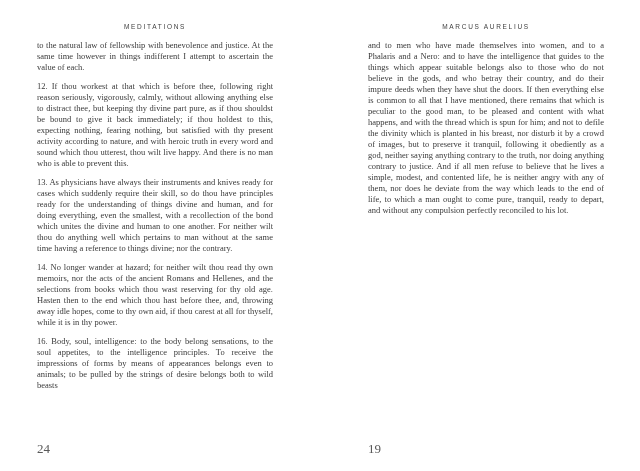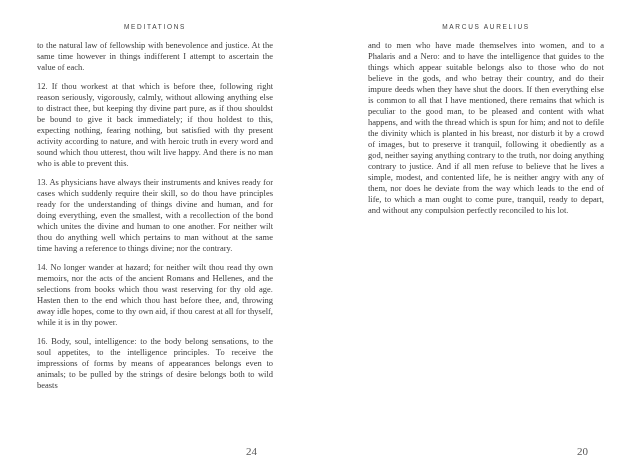--- a/index.html
+++ b/index.html
@@ -48,22 +48,22 @@
     font-size: 8.5px;
     line-height: 11px;
     text-align: justify;
     color: #3a3a3a;
   }
   .folio {
     position: absolute;
     bottom: 14px;
     left: 0;
     right: 16px;
-    text-align: right;
-    font-size: 11px;
+    text-align: left;
+    font-size: 13px;
     color: #595959;
   }
 </style>
 </head>
 <body>
 
 <div id="spread">
 
   <div class="page page-left">
     <div class="running-header">MEDITATIONS</div>
@@ -75,16 +75,16 @@
       <p>16. Body, soul, intelligence: to the body belong sensations, to the soul appetites, to the intelligence principles. To receive the impressions of forms by means of appearances belongs even to animals; to be pulled by the strings of desire belongs both to wild beasts</p>
     </div>
     <div class="folio">24</div>
   </div>
 
   <div class="page page-right">
     <div class="running-header">MARCUS AURELIUS</div>
     <div class="page-body">
       <p>and to men who have made themselves into women, and to a Phalaris and a Nero: and to have the intelligence that guides to the things which appear suitable belongs also to those who do not believe in the gods, and who betray their country, and do their impure deeds when they have shut the doors. If then everything else is common to all that I have mentioned, there remains that which is peculiar to the good man, to be pleased and content with what happens, and with the thread which is spun for him; and not to defile the divinity which is planted in his breast, nor disturb it by a crowd of images, but to preserve it tranquil, following it obediently as a god, neither saying anything contrary to the truth, nor doing anything contrary to justice. And if all men refuse to believe that he lives a simple, modest, and contented life, he is neither angry with any of them, nor does he deviate from the way which leads to the end of life, to which a man ought to come pure, tranquil, ready to depart, and without any compulsion perfectly reconciled to his lot.</p>
     </div>
-    <div class="folio">20</div>
+    <div class="folio">19</div>
   </div>
 
 </div>
 
 </body></html>

